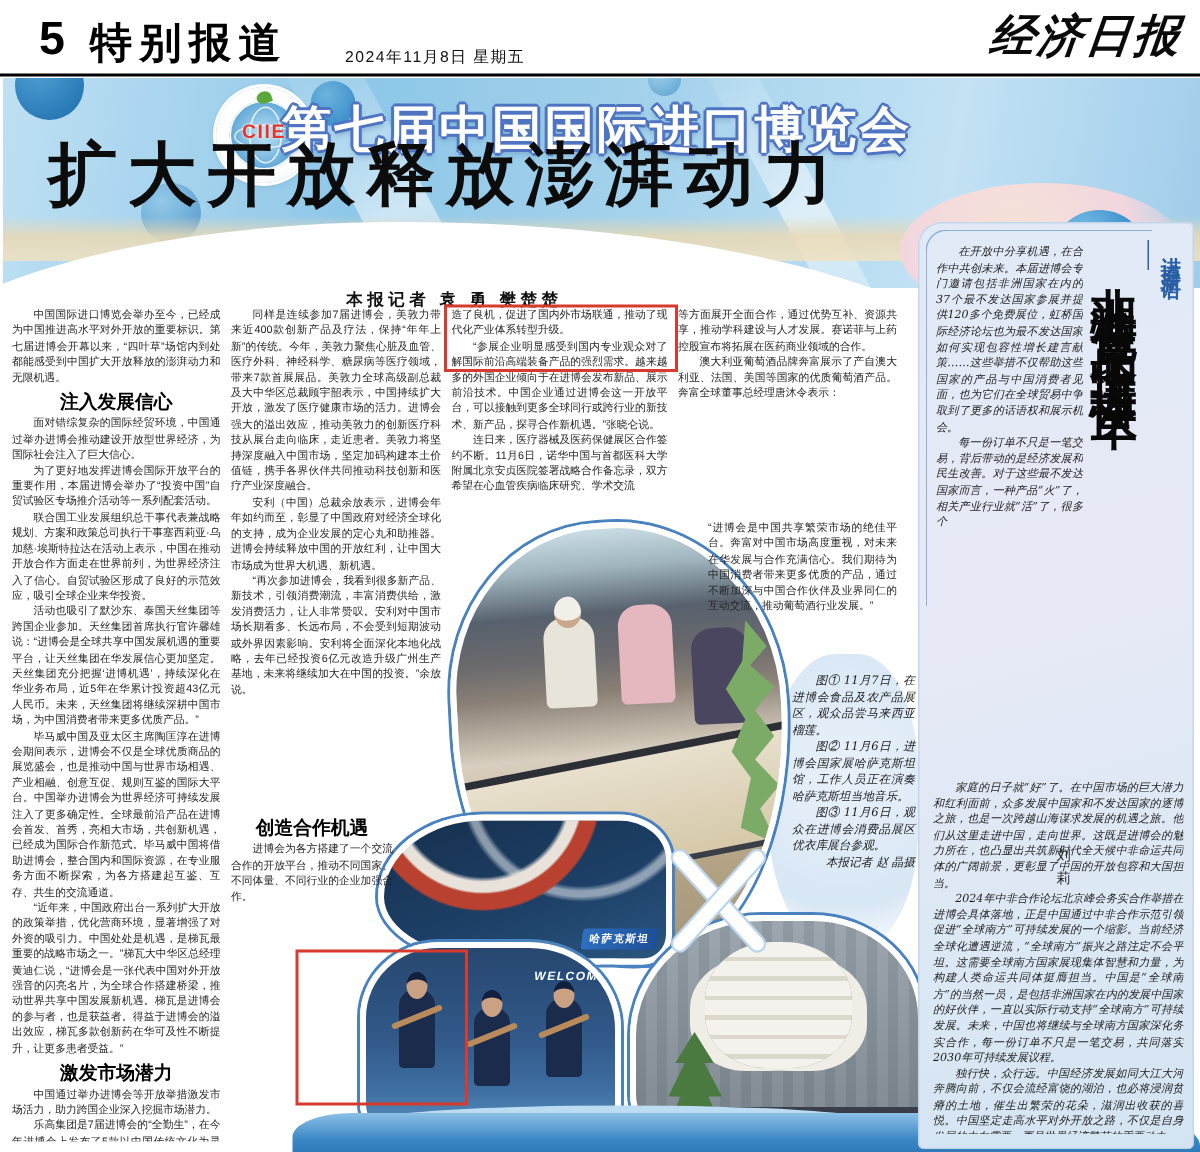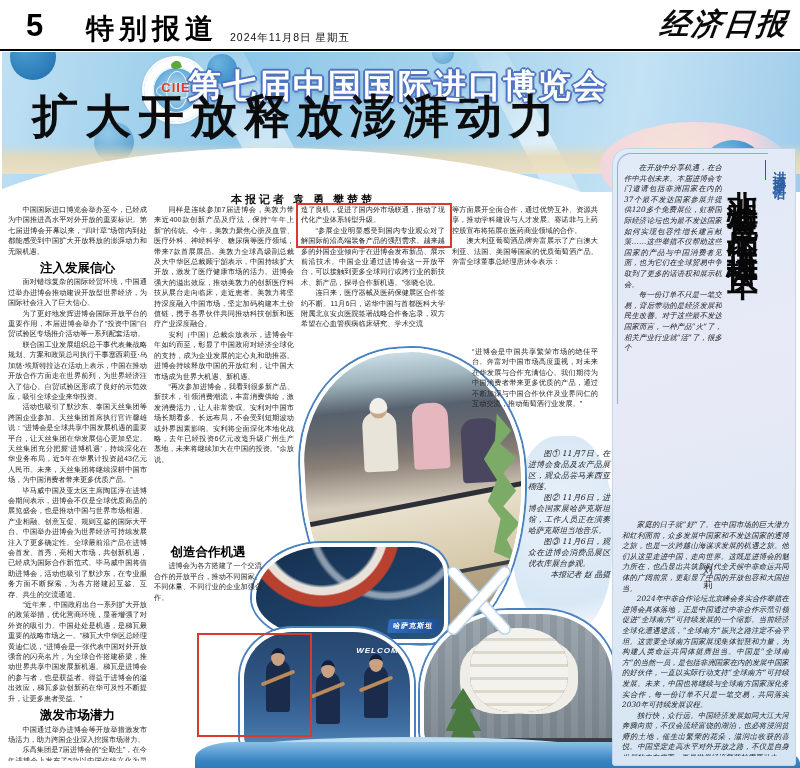--- a/index.html
+++ b/index.html
@@ -1,21 +1,21 @@
 <!DOCTYPE html>
 <html><head>
 <meta charset="utf-8">
 <style>
   html,body{margin:0;padding:0;}
   body{width:800px;height:768px;position:relative;overflow:hidden;background:#fff;
        font-family:"Liberation Sans",sans-serif;color:#222;}
   
   .hdr{position:absolute;left:0;top:0;width:800px;height:52px;background:#fff;z-index:9;}
   .pgnum{position:absolute;left:26px;top:8px;font-size:31px;font-weight:900;color:#000;}
-  .sect{position:absolute;left:86px;top:10px;font-size:28px;font-weight:900;letter-spacing:5px;color:#000;}
+  .sect{position:absolute;left:60px;top:10px;font-size:28px;font-weight:900;letter-spacing:5px;color:#000;}
   .pdate{position:absolute;left:230px;top:31px;font-size:10.5px;color:#111;letter-spacing:1px;}
   .masthead{position:absolute;right:12px;top:4px;font-size:30px;font-weight:900;color:#0a0a0a;
             font-family:"DejaVu Serif",serif;font-style:italic;transform:skewX(-6deg);letter-spacing:2px;}
   .hrule{position:absolute;left:0;top:49px;width:800px;height:2px;background:#000;}
   
   .banner{position:absolute;left:2px;top:52px;width:800px;height:140px;overflow:hidden;
           background:linear-gradient(100deg,#bfe0f3 0%,#8ec7e8 30%,#a6d3ec 55%,#c3e2f4 78%,#9fccea 100%);}
   .beam{position:absolute;background:linear-gradient(rgba(255,255,255,.0),rgba(255,255,255,.55),rgba(255,255,255,0));
         transform:rotate(-28deg);}
   .sand{position:absolute;left:0;top:92px;width:800px;height:30px;
@@ -151,21 +151,21 @@
 <div class="headline">扩大开放释放澎湃动力</div>
 
 <div class="byline">本报记者  袁  勇  樊楚楚</div>
 <div class="col" id="col1">
     <p class="para">中国国际进口博览会举办至今，已经成为中国推进高水平对外开放的重要标识。第七届进博会开幕以来，“四叶草”场馆内到处都能感受到中国扩大开放释放的澎湃动力和无限机遇。</p>
     <h3 class="sec-head">注入发展信心</h3>
     <p class="para">面对错综复杂的国际经贸环境，中国通过举办进博会推动建设开放型世界经济，为国际社会注入了巨大信心。</p>
     <p class="para">为了更好地发挥进博会国际开放平台的重要作用，本届进博会举办了“投资中国”自贸试验区专场推介活动等一系列配套活动。</p>
     <p class="para">联合国工业发展组织总干事代表兼战略规划、方案和政策总司执行干事塞西莉亚·乌加慈·埃斯特拉达在活动上表示，中国在推动开放合作方面走在世界前列，为世界经济注入了信心。自贸试验区形成了良好的示范效应，吸引全球企业来华投资。</p>
     <p class="para">活动也吸引了默沙东、泰国天丝集团等跨国企业参加。天丝集团首席执行官许馨雄说：“进博会是全球共享中国发展机遇的重要平台，让天丝集团在华发展信心更加坚定。天丝集团充分把握‘进博机遇’，持续深化在华业务布局，近5年在华累计投资超43亿元人民币。未来，天丝集团将继续深耕中国市场，为中国消费者带来更多优质产品。”</p>
-    <p class="para">毕马威中国及亚太区主席陶匡淳在进博会期间表示，进博会不仅是全球优质商品的展览盛会，也是推动中国与世界市场相遇、产业相融、创意互促、规则互鉴的国际大平台。中国举办进博会为世界经济可持续发展注入了更多确定性。全球最前沿产品在进博会首发、首秀，亮相大市场，共创新机遇，已经成为国际合作新范式。毕马威中国将借助进博会，活动也吸引了默沙东，在专业服务方面不断探索，为各方搭建起互鉴、互存、共生的交流通道。</p>
+    <p class="para">毕马威中国及亚太区主席陶匡淳在进博会期间表示，进博会不仅是全球优质商品的展览盛会，也是推动中国与世界市场相遇、产业相融、创意互促、规则互鉴的国际大平台。中国举办进博会为世界经济可持续发展注入了更多确定性。全球最前沿产品在进博会首发、首秀，亮相大市场，共创新机遇，已经成为国际合作新范式。毕马威中国将借助进博会，整合国内和国际资源，在专业服务方面不断探索，为各方搭建起互鉴、互存、共生的交流通道。</p>
     <p class="para">“近年来，中国政府出台一系列扩大开放的政策举措，优化营商环境，显著增强了对外资的吸引力。中国处处是机遇，是梯瓦最重要的战略市场之一。”梯瓦大中华区总经理黄迪仁说，“进博会是一张代表中国对外开放强音的闪亮名片，为全球合作搭建桥梁，推动世界共享中国发展新机遇。梯瓦是进博会的参与者，也是获益者。得益于进博会的溢出效应，梯瓦多款创新药在华可及性不断提升，让更多患者受益。”</p>
     <h3 class="sec-head">激发市场潜力</h3>
     <p class="para">中国通过举办进博会等开放举措激发市场活力，助力跨国企业深入挖掘市场潜力。</p>
     <p class="para">乐高集团是7届进博会的“全勤生”，在今年进博会上发布了5款以中国传统文化为灵感的全新乐高产品套装。至此，乐高集团在历届进博会上一共推出29款新品。</p>
   </div>
 <div class="col" id="col2a">
     <p class="para">同样是连续参加7届进博会，美敦力带来近400款创新产品及疗法，保持“年年上新”的传统。今年，美敦力聚焦心脏及血管、医疗外科、神经科学、糖尿病等医疗领域，带来7款首展展品。美敦力全球高级副总裁及大中华区总裁顾宇韶表示，中国持续扩大开放，激发了医疗健康市场的活力。进博会强大的溢出效应，推动美敦力的创新医疗科技从展台走向临床，走近患者。美敦力将坚持深度融入中国市场，坚定加码构建本土价值链，携手各界伙伴共同推动科技创新和医疗产业深度融合。</p>
     <p class="para">安利（中国）总裁余放表示，进博会年年如约而至，彰显了中国政府对经济全球化的支持，成为企业发展的定心丸和助推器。进博会持续释放中国的开放红利，让中国大市场成为世界大机遇、新机遇。</p>
     <p class="para">“再次参加进博会，我看到很多新产品、新技术，引领消费潮流，丰富消费供给，激发消费活力，让人非常赞叹。安利对中国市场长期看多、长远布局，不会受到短期波动或外界因素影响。安利将全面深化本地化战略，去年已经投资6亿元改造升级广州生产基地，未来将继续加大在中国的投资。”余放说。</p>
   </div>

